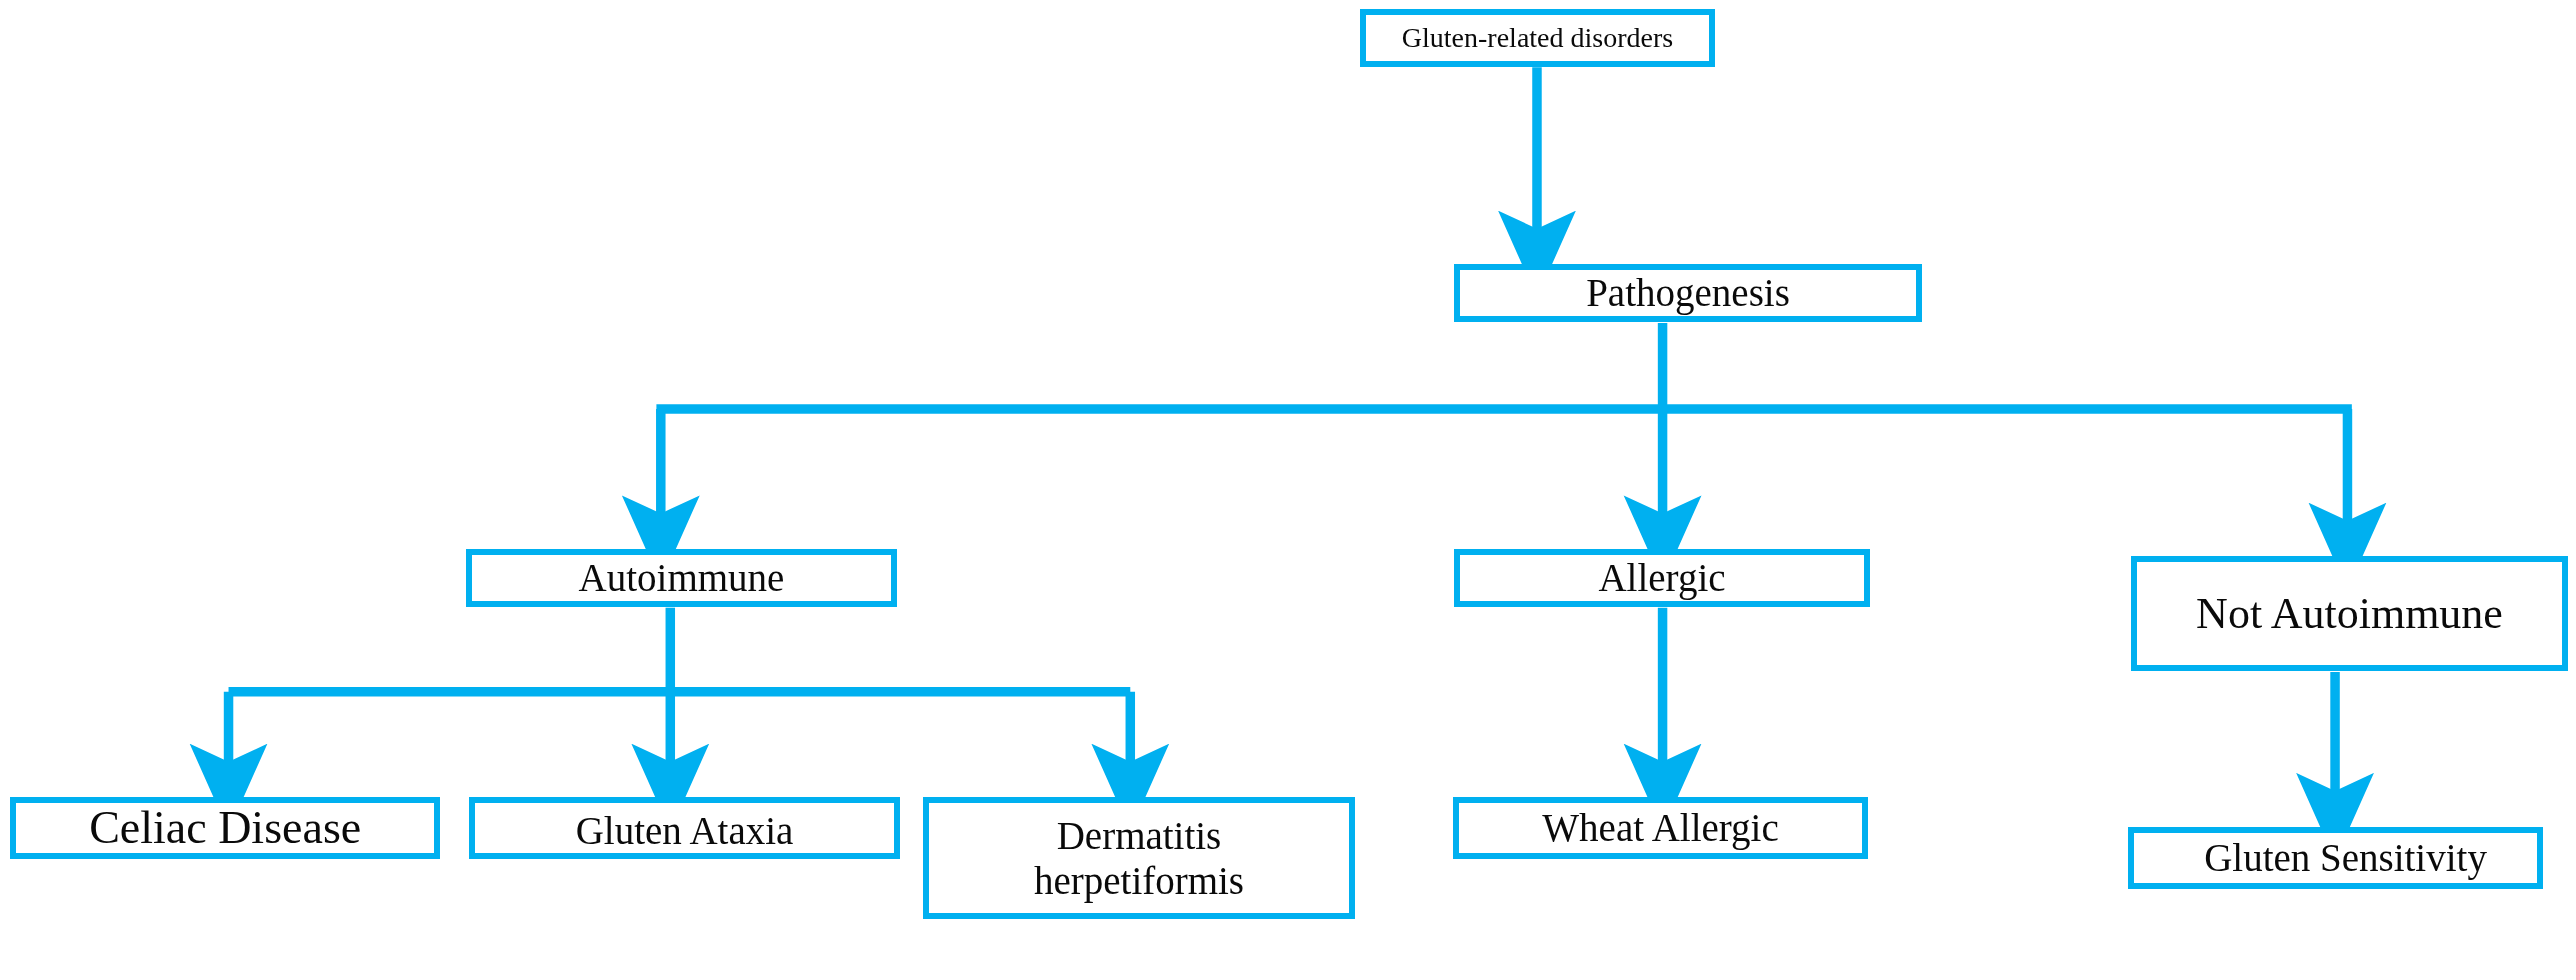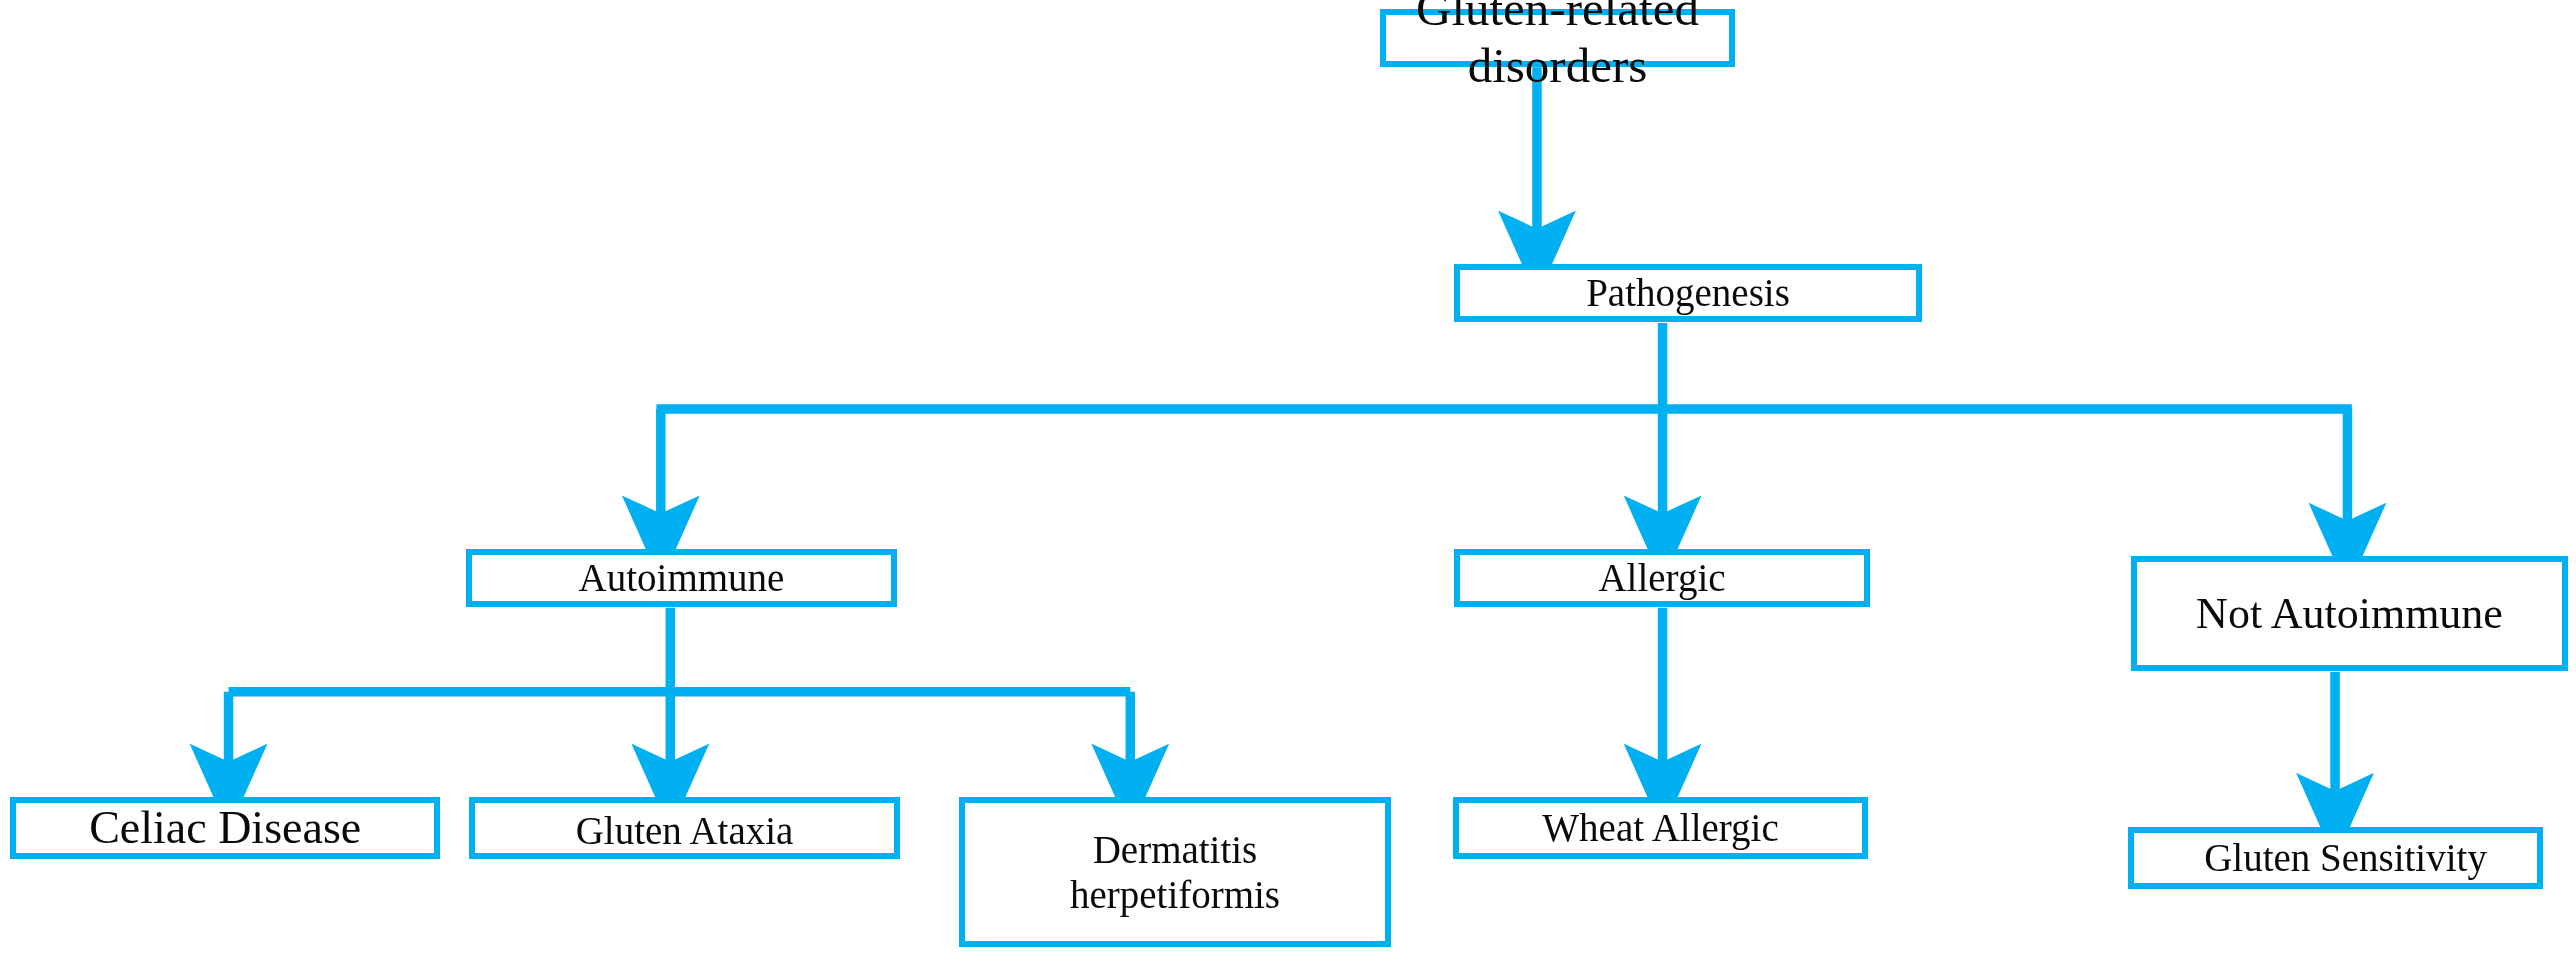--- a/index.html
+++ b/index.html
@@ -40,28 +40,28 @@
   }
   .node .label {
     display: block;
     width: 100%;
     padding: 0 7.3px;
     box-sizing: border-box;
   }
   .node .label .l2 {
     display: block;
   }
-  .n-root      { left: 1360px; top: 8.8px;   width: 355px;  height: 58px;  font-size: 49px; margin-left: 20px; }
+  .n-root      { left: 1360px; top: 8.8px;   width: 355px;  height: 58px;  font-size: 28px; }
   .n-patho     { left: 1454px; top: 264px;  width: 468px;  height: 58px;  font-size: 39px; }
   .n-autoimm   { left: 466px;  top: 549px;  width: 431px;  height: 58px;  font-size: 39px; }
   .n-allergic  { left: 1454px; top: 549px;  width: 416px;  height: 58px;  font-size: 39px; }
   .n-notboth   { left: 2131px; top: 556px;  width: 437px;  height: 115px; font-size: 44px; }
   .n-celiac    { left: 10.2px;   top: 797px; width: 430px;  height: 62px;  font-size: 46px; }
   .n-ataxia    { left: 469px;  top: 797px; width: 431px;  height: 62px;  font-size: 39px; align-items: flex-end; }
-  .n-dermat    { left: 923px; top: 797px; width: 432px;  height: 150px; font-size: 39px; margin-left: 36px; }
+  .n-dermat    { left: 923px; top: 797px; width: 432px;  height: 122px; font-size: 39px; }
   .n-wheat     { left: 1453px; top: 797px; width: 415px;  height: 62px;  font-size: 39px; }
   .n-glutsens  { left: 2128px; top: 827px; width: 415px;  height: 62px;  font-size: 39px; padding-left: 20px; }
 </style>
 </head>
 <body>
 
 <div id="canvas">
 
   <svg id="wires" viewBox="0 0 3528 1343" xmlns="http://www.w3.org/2000/svg">
     <defs>

